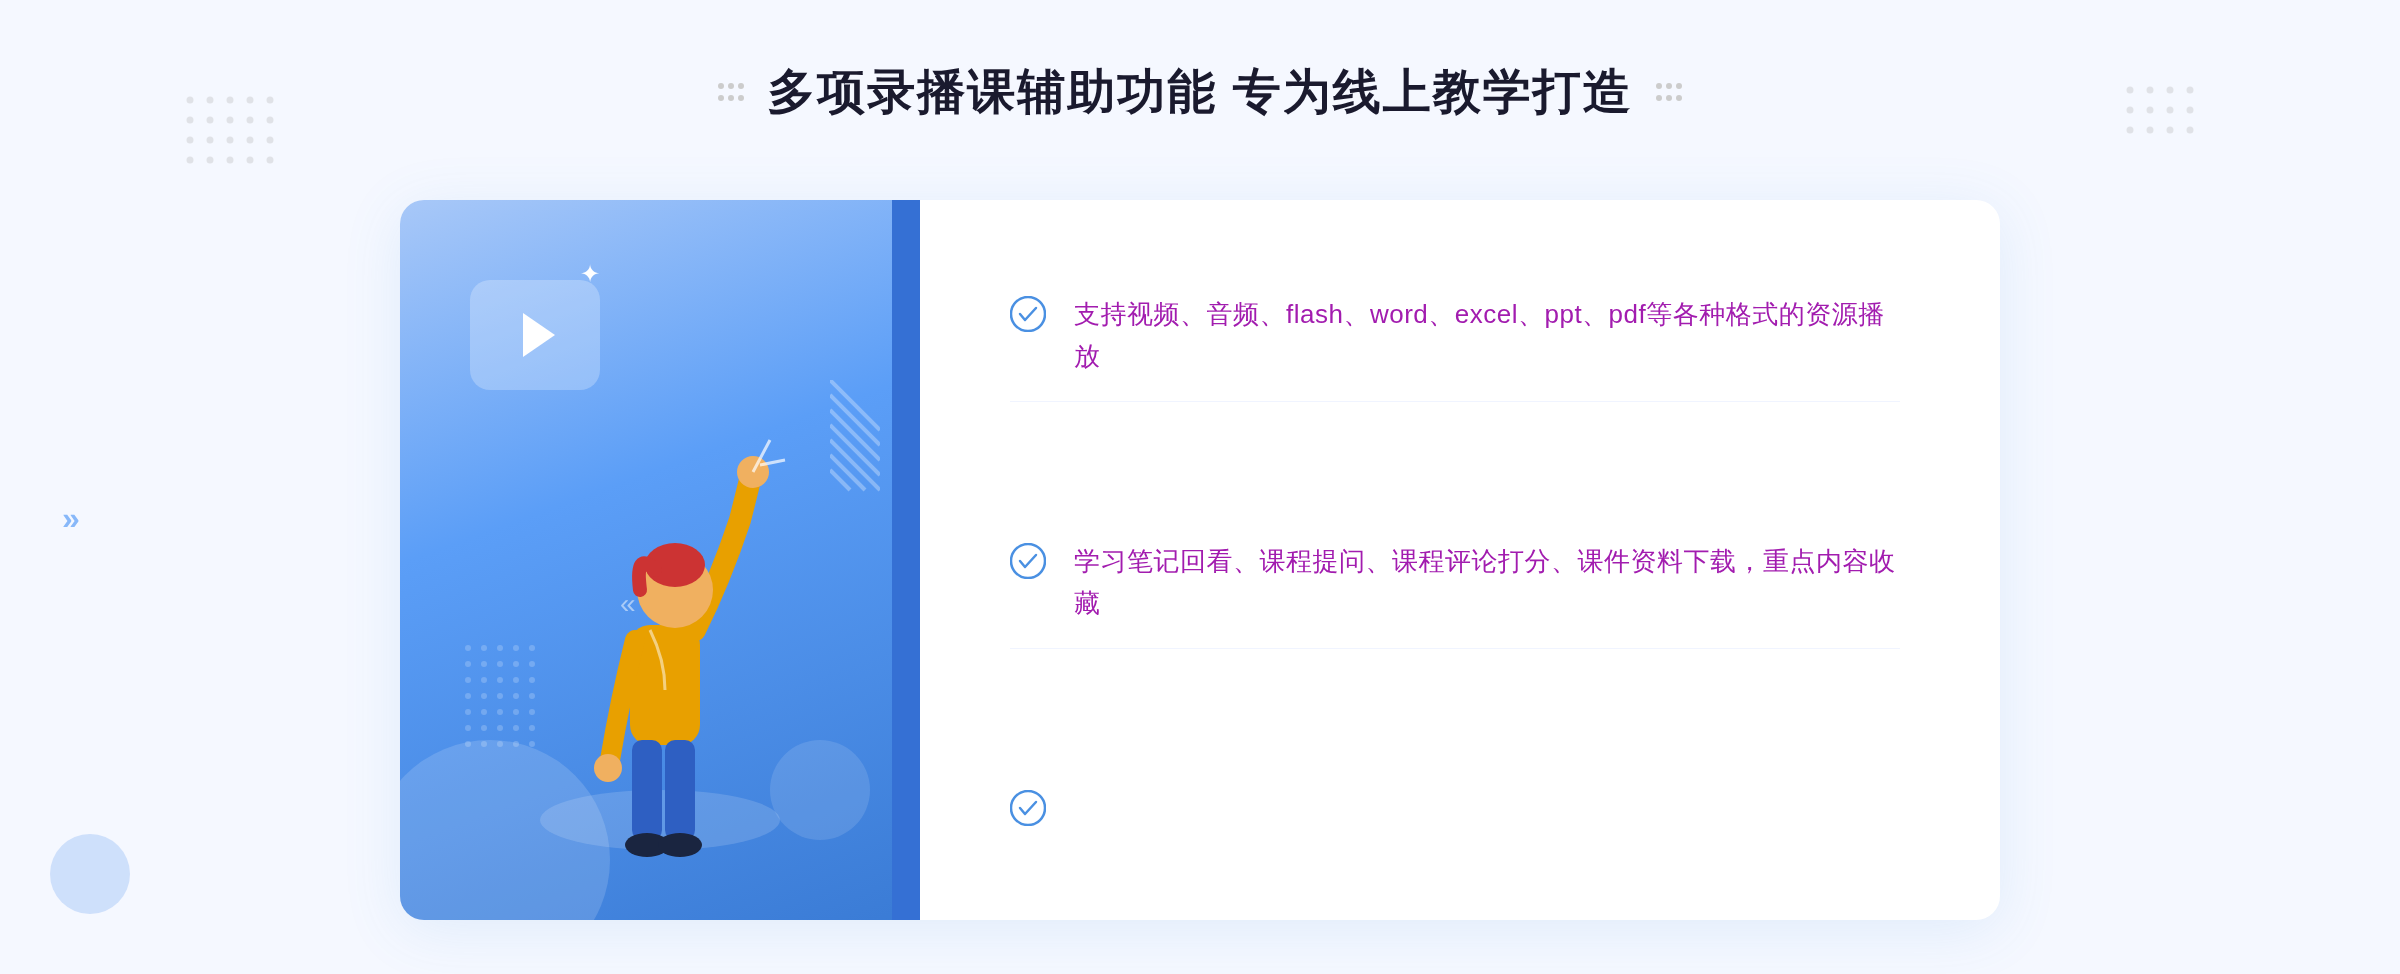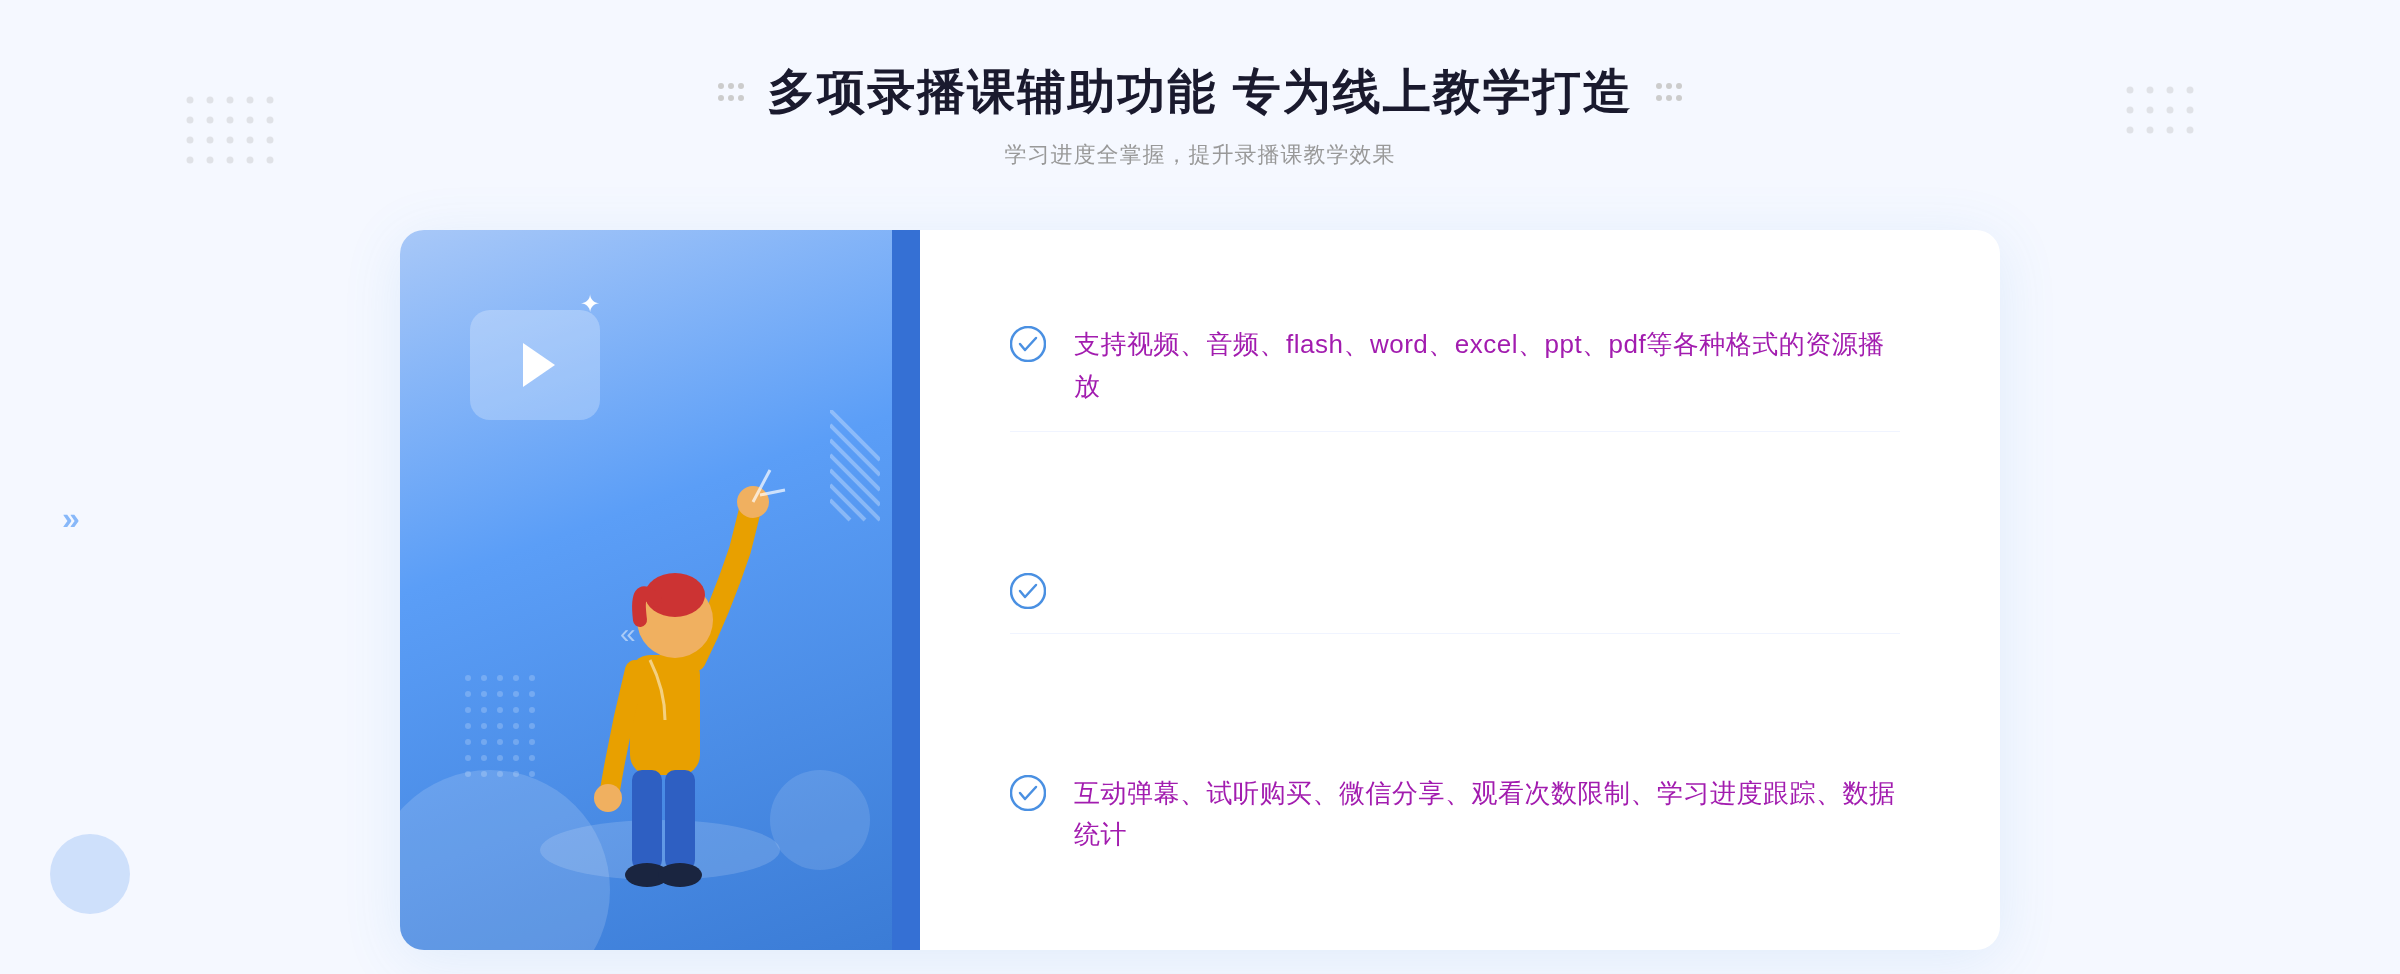--- a/index.html
+++ b/index.html
@@ -330,21 +330,20 @@
 
       <svg width="32" height="32" viewBox="0 0 32 32">
         <circle cx="6" cy="10" r="3" fill="#ccc"></circle>
         <circle cx="16" cy="10" r="3" fill="#ccc"></circle>
         <circle cx="26" cy="10" r="3" fill="#ccc"></circle>
         <circle cx="6" cy="22" r="3" fill="#ccc"></circle>
         <circle cx="16" cy="22" r="3" fill="#ccc"></circle>
         <circle cx="26" cy="22" r="3" fill="#ccc"></circle>
       </svg>
     </div>
-    <p class="header-subtitle">学习进度全掌握，提升录播课教学效果</p>
   </div>
 
   <div class="main-content">
 
     <div class="left-panel">
 
       <div class="accent-bar"></div>
 
       <div class="play-bubble">
         <div class="play-triangle"></div>
@@ -452,27 +451,27 @@
         </svg>
         <span class="feature-text">支持视频、音频、flash、word、excel、ppt、pdf等各种格式的资源播放</span>
       </div>
 
 
       <div class="feature-item">
         <svg class="check-icon" viewBox="0 0 36 36">
           <circle cx="18" cy="18" r="17" fill="none" stroke="#4a90e2" stroke-width="2.5"></circle>
           <polyline points="10,18 15,24 26,12" fill="none" stroke="#4a90e2" stroke-width="2.5" stroke-linecap="round" stroke-linejoin="round"></polyline>
         </svg>
+        <span class="feature-text">学习笔记回看、课程提问、课程评论打分、课件资料下载，重点内容收藏</span>
       </div>
 
       <div class="feature-item">
         <svg class="check-icon" viewBox="0 0 36 36">
           <circle cx="18" cy="18" r="17" fill="none" stroke="#4a90e2" stroke-width="2.5"></circle>
           <polyline points="10,18 15,24 26,12" fill="none" stroke="#4a90e2" stroke-width="2.5" stroke-linecap="round" stroke-linejoin="round"></polyline>
         </svg>
-        <span class="feature-text">互动弹幕、试听购买、微信分享、观看次数限制、学习进度跟踪、数据统计</span>
       </div>
 
     </div>
 
   </div>
 
 </div>
 
 </body></html>

